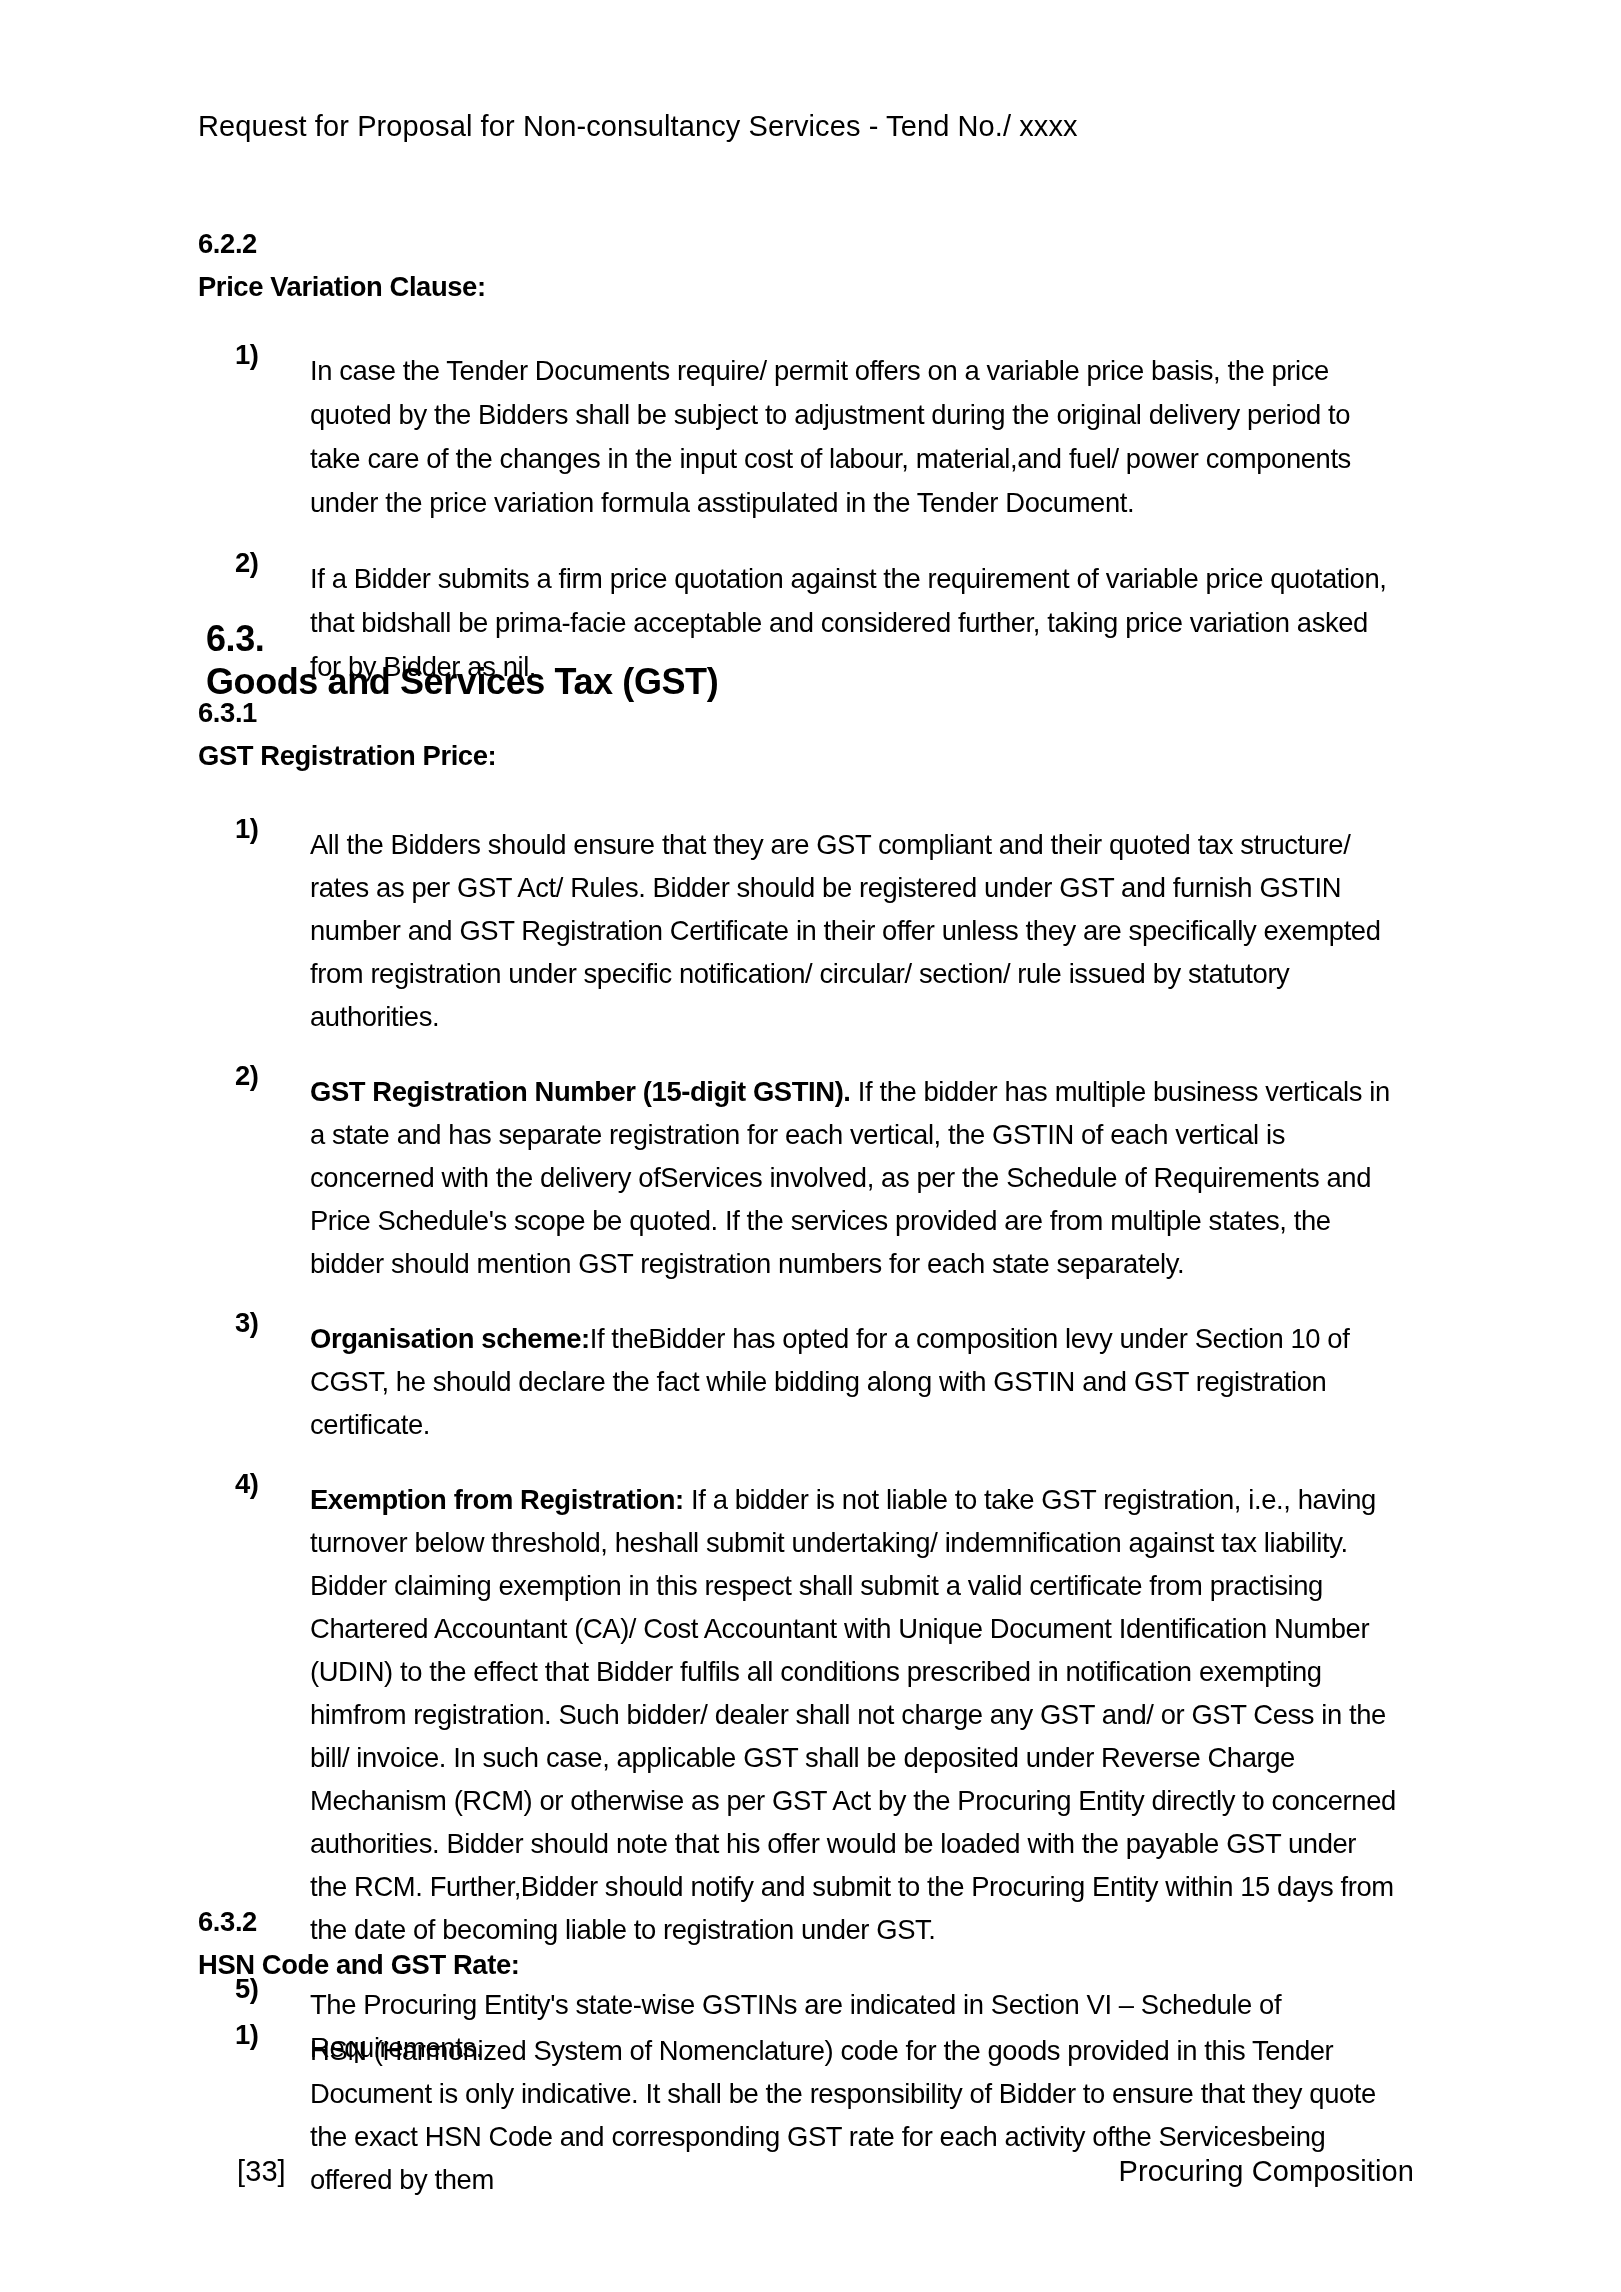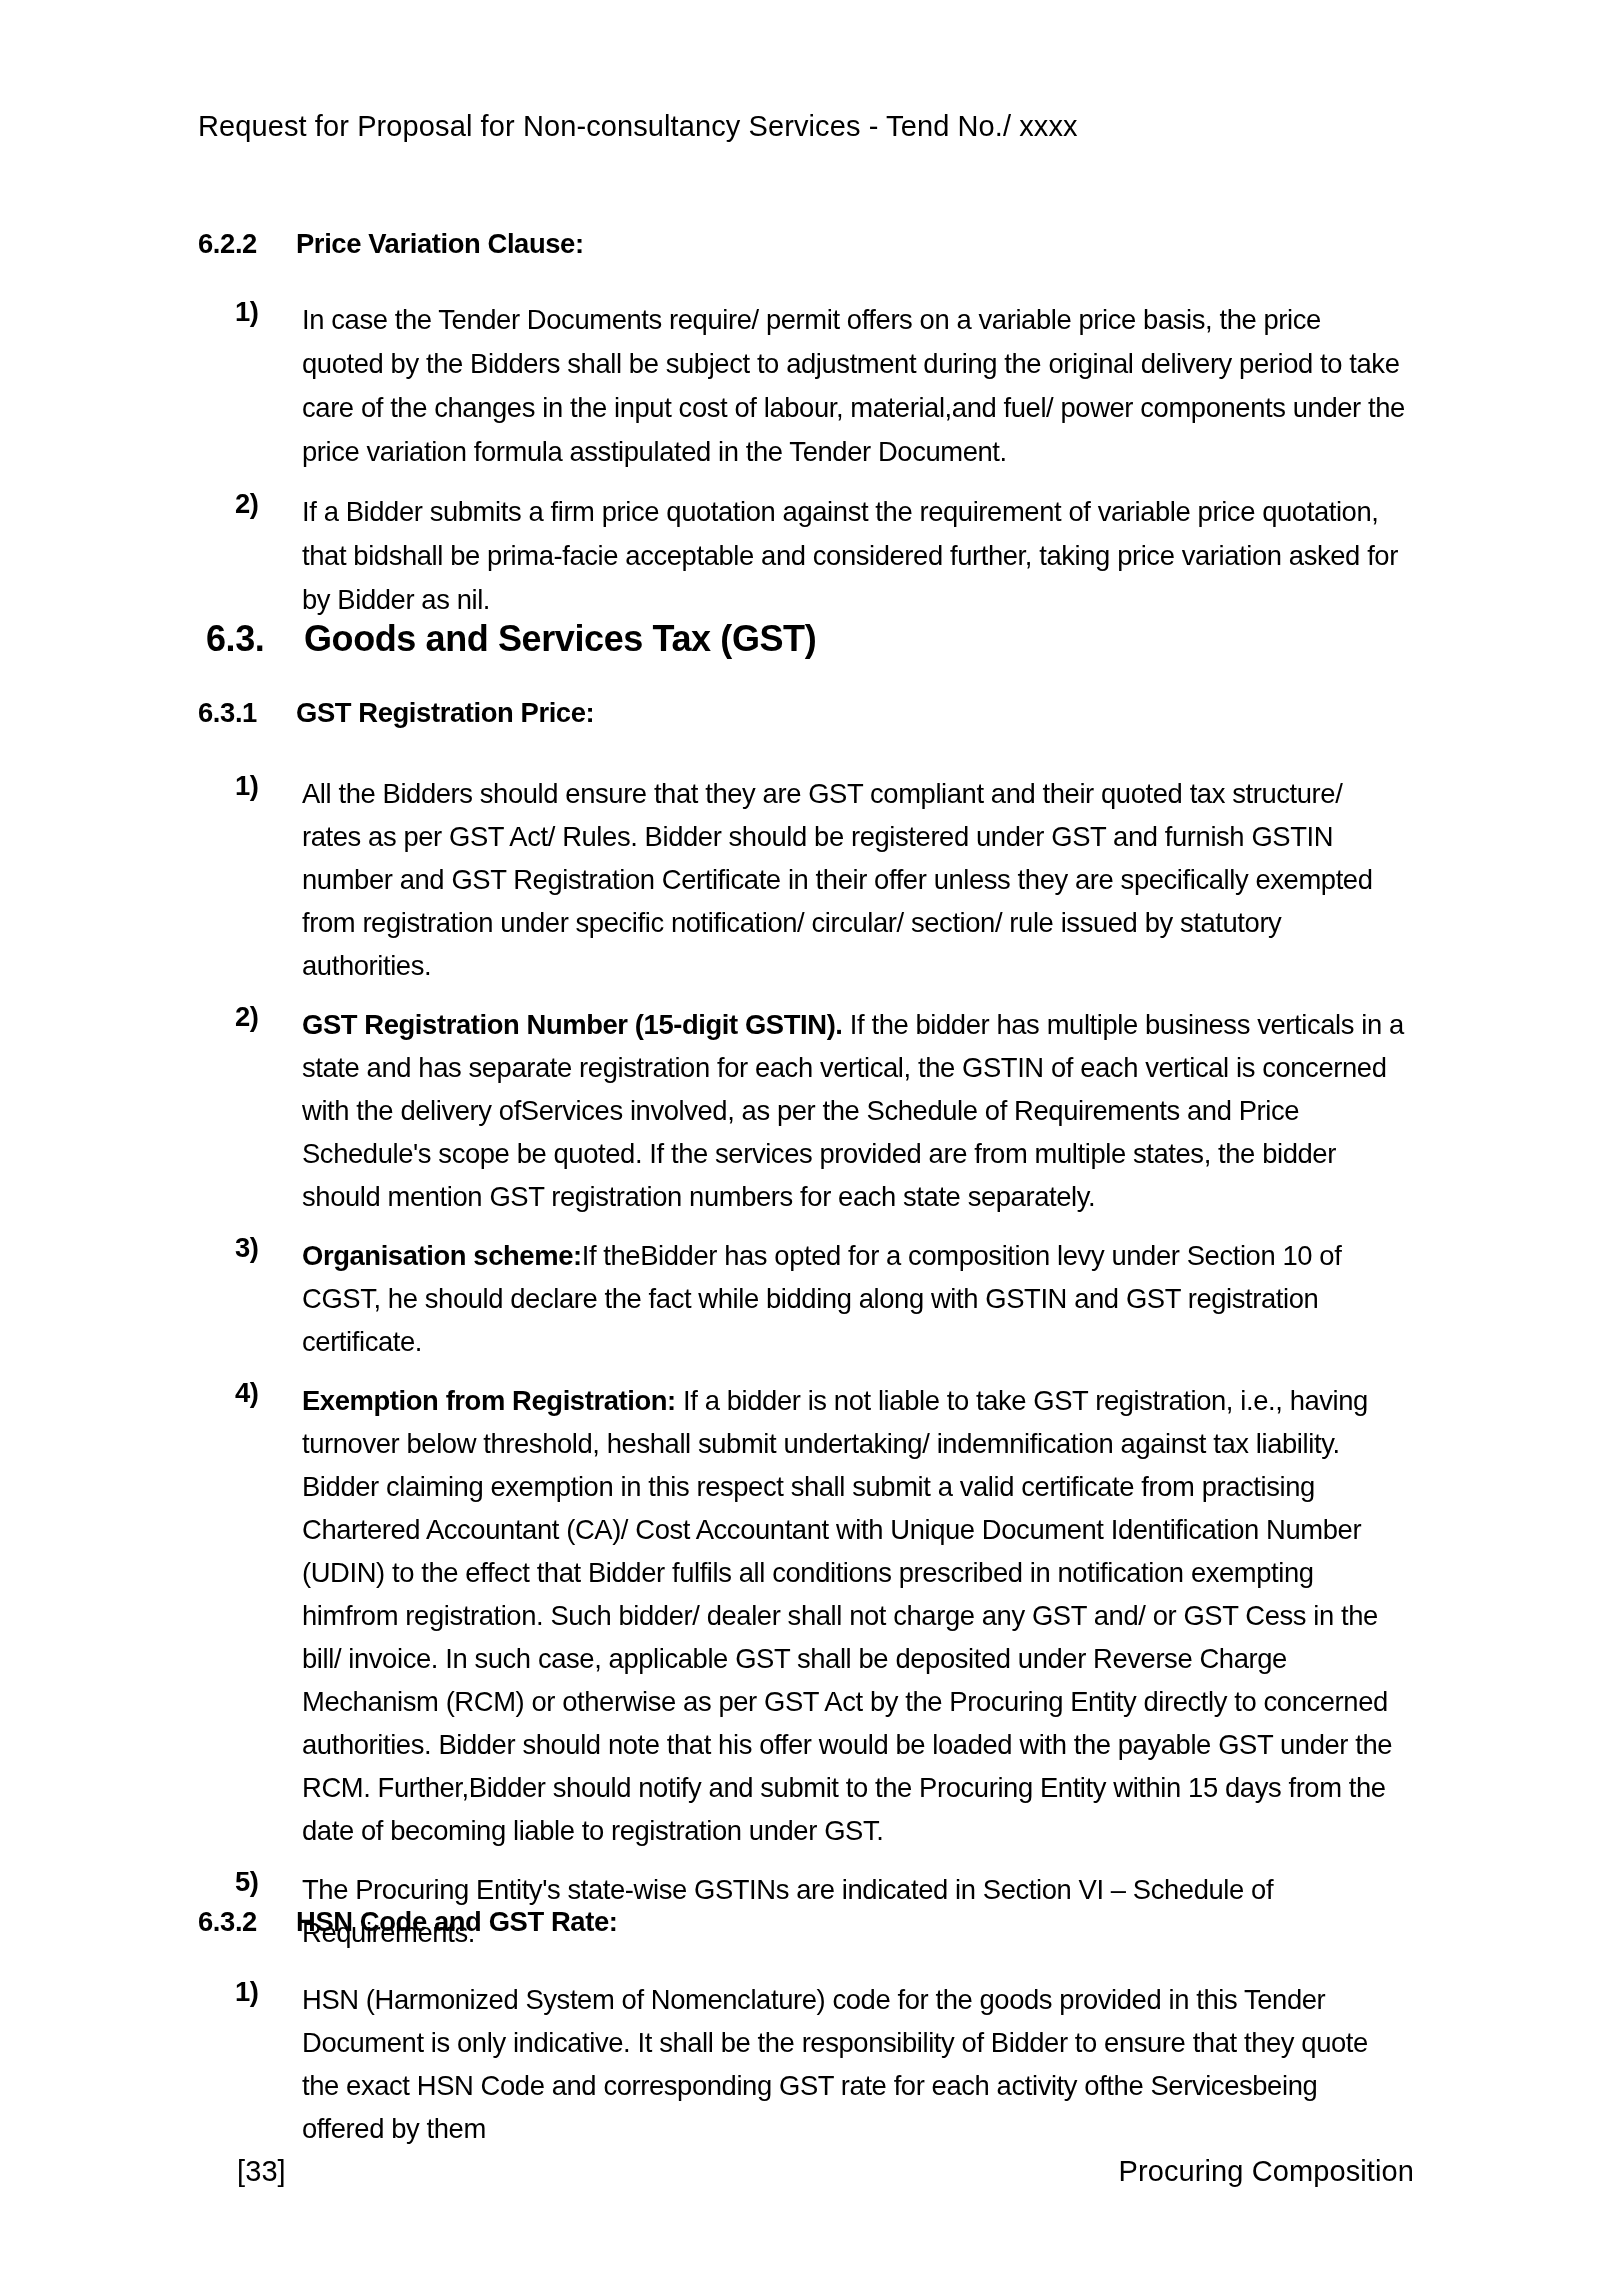--- a/index.html
+++ b/index.html
@@ -22,33 +22,33 @@
     letter-spacing: 0.1px;
     line-height: 35px;
     white-space: nowrap;
   }
   .doc-header { left: 198px; top: 109px; }
   .footer-left { left: 237px; top: 2154px; }
   .footer-right { right: 207px; top: 2154px; }
 
   .block { position: absolute; left: 198px; width: 1216px; }
 
-  .heading { display: flex; font-weight: 700; }
+  .heading { display: flex; font-weight: 700; flex-direction: column; }
   .heading .hnum { flex: none; width: 98px; }
   .h-sub { font-size: 27.4px; line-height: 43px; }
   .h-main { font-size: 36px; line-height: 43px; margin-left: 8px; }
 
   .list { margin: 0; padding: 0; }
   .list-a { margin-top: 24.5px; line-height: 44px; }
   .list-c { margin-top: 30px; line-height: 43px; }
   .list-d { margin-top: 27.4px; line-height: 43px; }
 
   .item { display: flex; align-items: flex-start; }
   .item .inum { flex: none; width: 59px; margin-left: 37px; font-weight: 700; }
-  .item .itext { flex: 1; margin: 8px; }
+  .item .itext { flex: 1; margin: 16px; }
   .lead { font-weight: 700; }
 </style>
 </head>
 <body>
 
 <div class="page">
 
   <div class="chrome doc-header">Request for Proposal for Non-consultancy Services - Tend No./ xxxx</div>
 
   <section class="block" style="top:222px">

